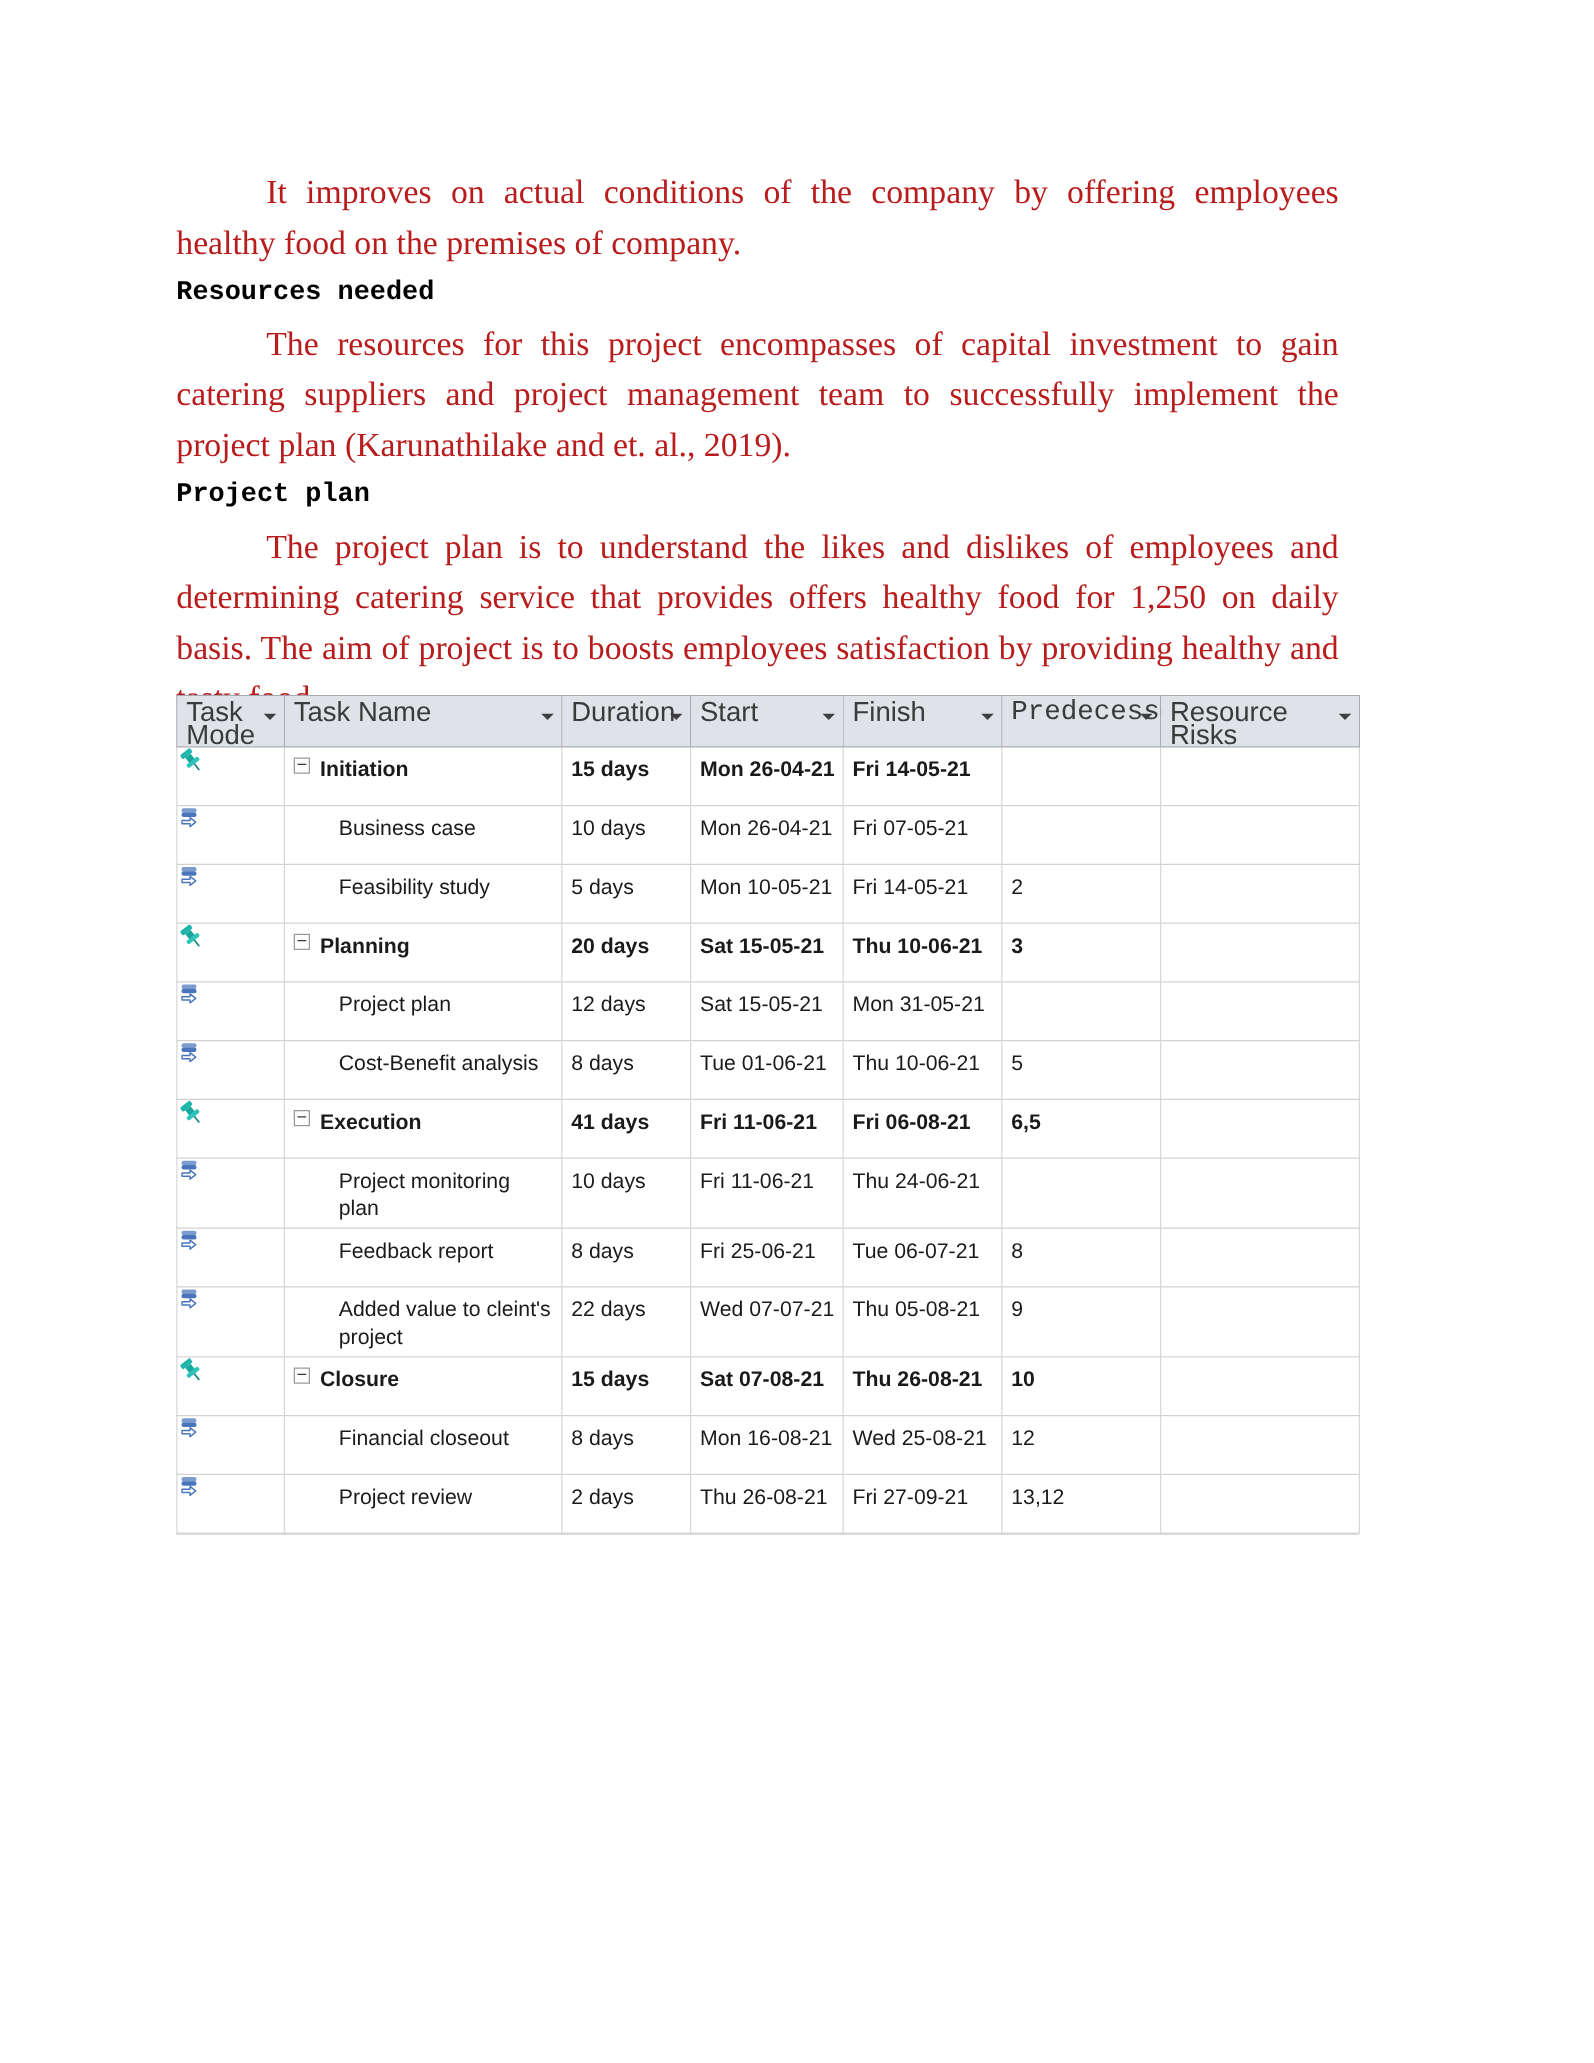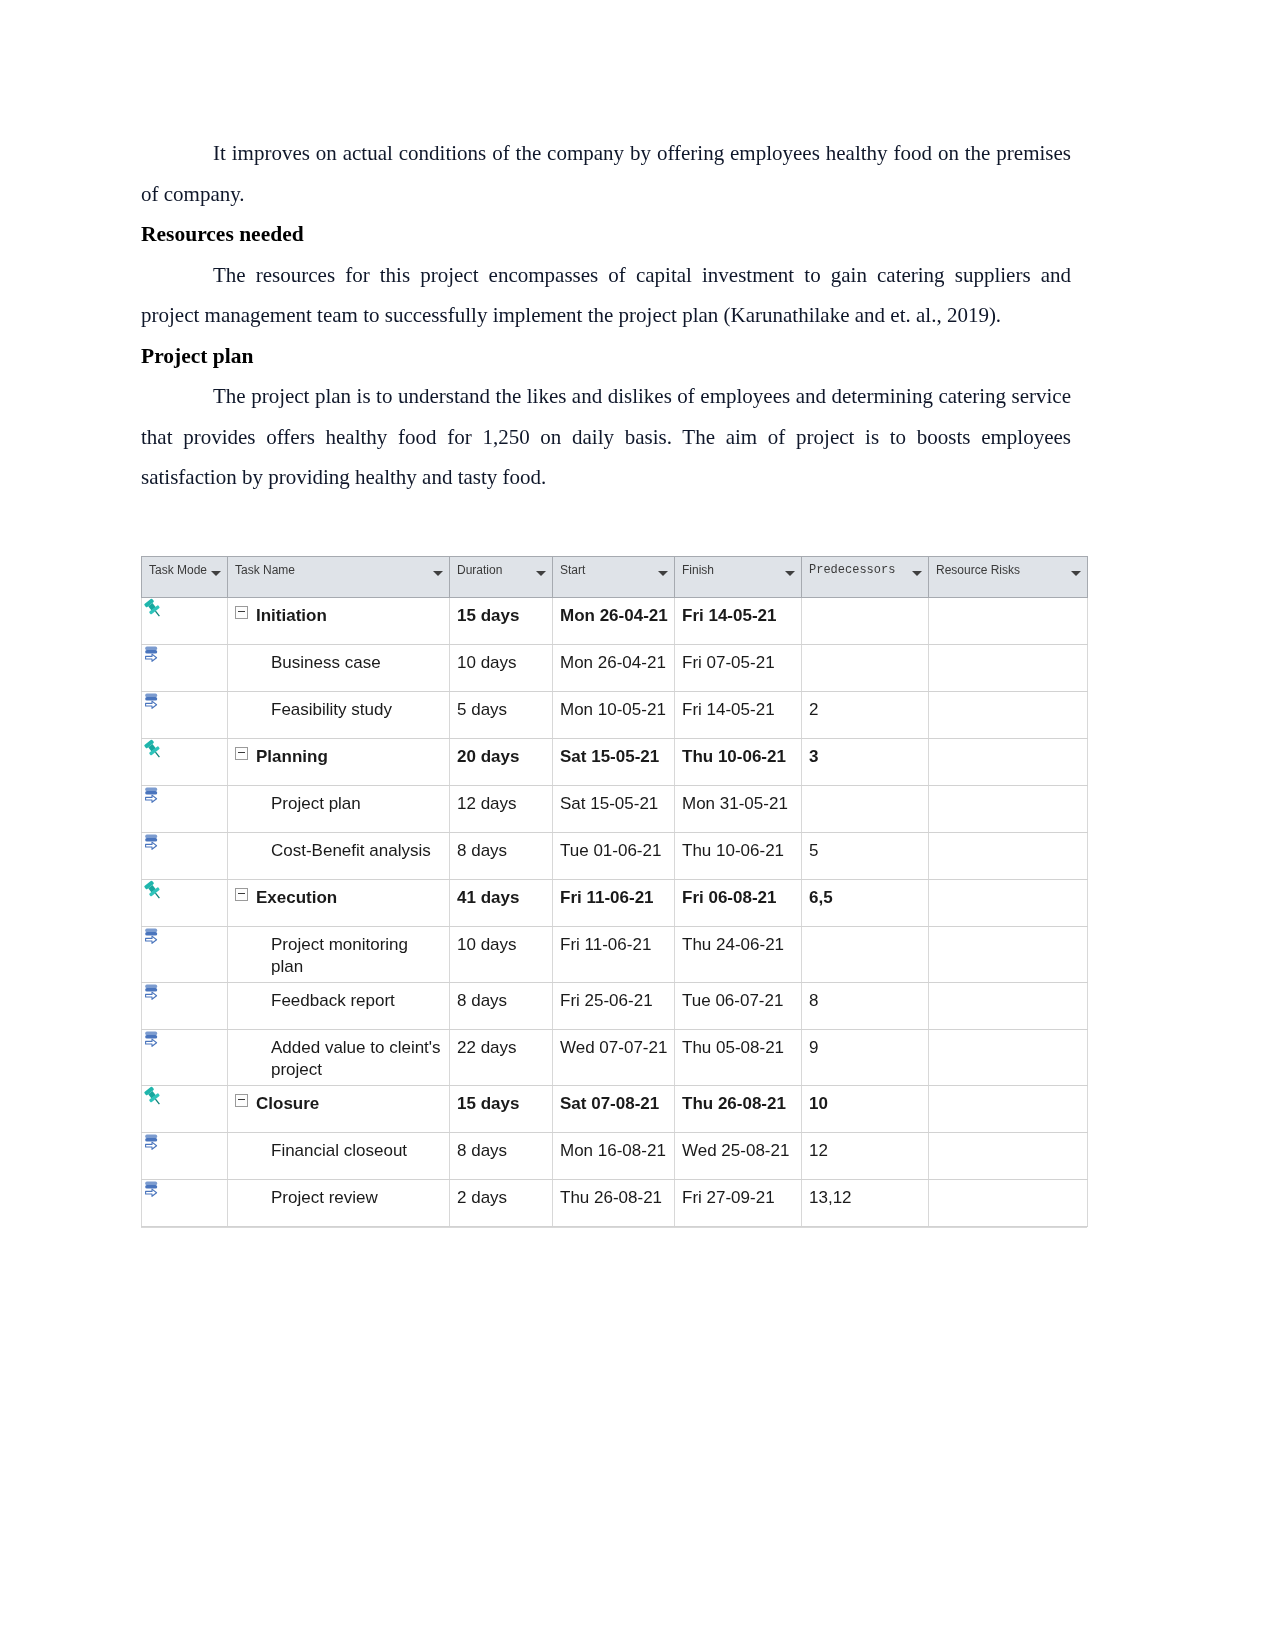--- a/index.html
+++ b/index.html
@@ -18,32 +18,33 @@
     overflow: hidden;
   }
   .doc-body {
     position: absolute;
     left: 141px;
     top: 133px;
     width: 930px;
   }
   p.body-para {
     margin: 0 0 0 0;
-    font-size: 21px;
+    font-size: 27px;
     line-height: 40.5px;
     text-align: justify;
     text-indent: 72px;
-    color: #0f172a;
+    color: #b91c1c;
   }
   h2.heading {
     margin: 0;
     font-size: 21.5px;
     line-height: 40.5px;
     font-weight: bold;
     text-align: left;
+    font-family: Liberation Mono, monospace;
   }
 
   
   .project-table-wrap {
     position: absolute;
     left: 141px;
     top: 556px;
     width: 946px;
   }
   table.project-table {
@@ -60,21 +61,21 @@
     vertical-align: top;
   }
   thead tr.hdr-row th {
     background: #dfe3e8;
     border-right: 1px solid #a6aab0;
     border-bottom: 1px solid #a6aab0;
     border-top: 1px solid #a6aab0;
     height: 40px;
     position: relative;
     font-weight: normal;
-    font-size: 12px;
+    font-size: 22px;
     color: #3a3a3a;
     text-align: left;
   }
   thead tr.hdr-row th:first-child {
     border-left: 1px solid #a6aab0;
   }
   th .hdr-inner {
     display: block;
     padding: 4px 18px 0 7px;
     line-height: 18px;

